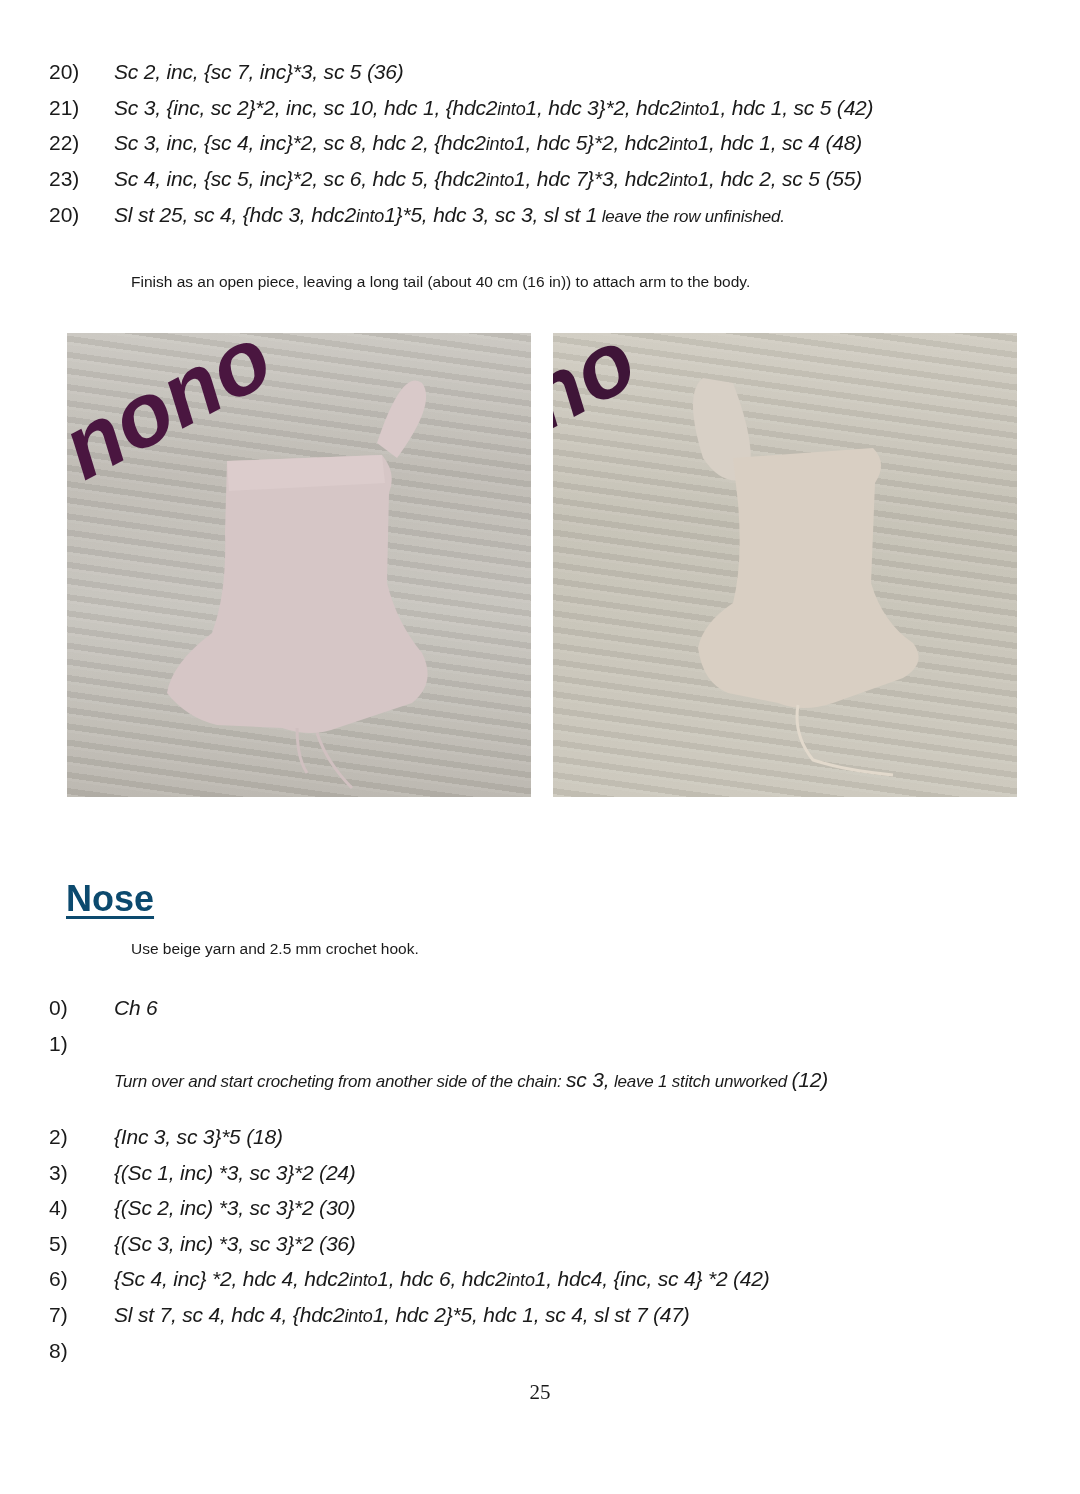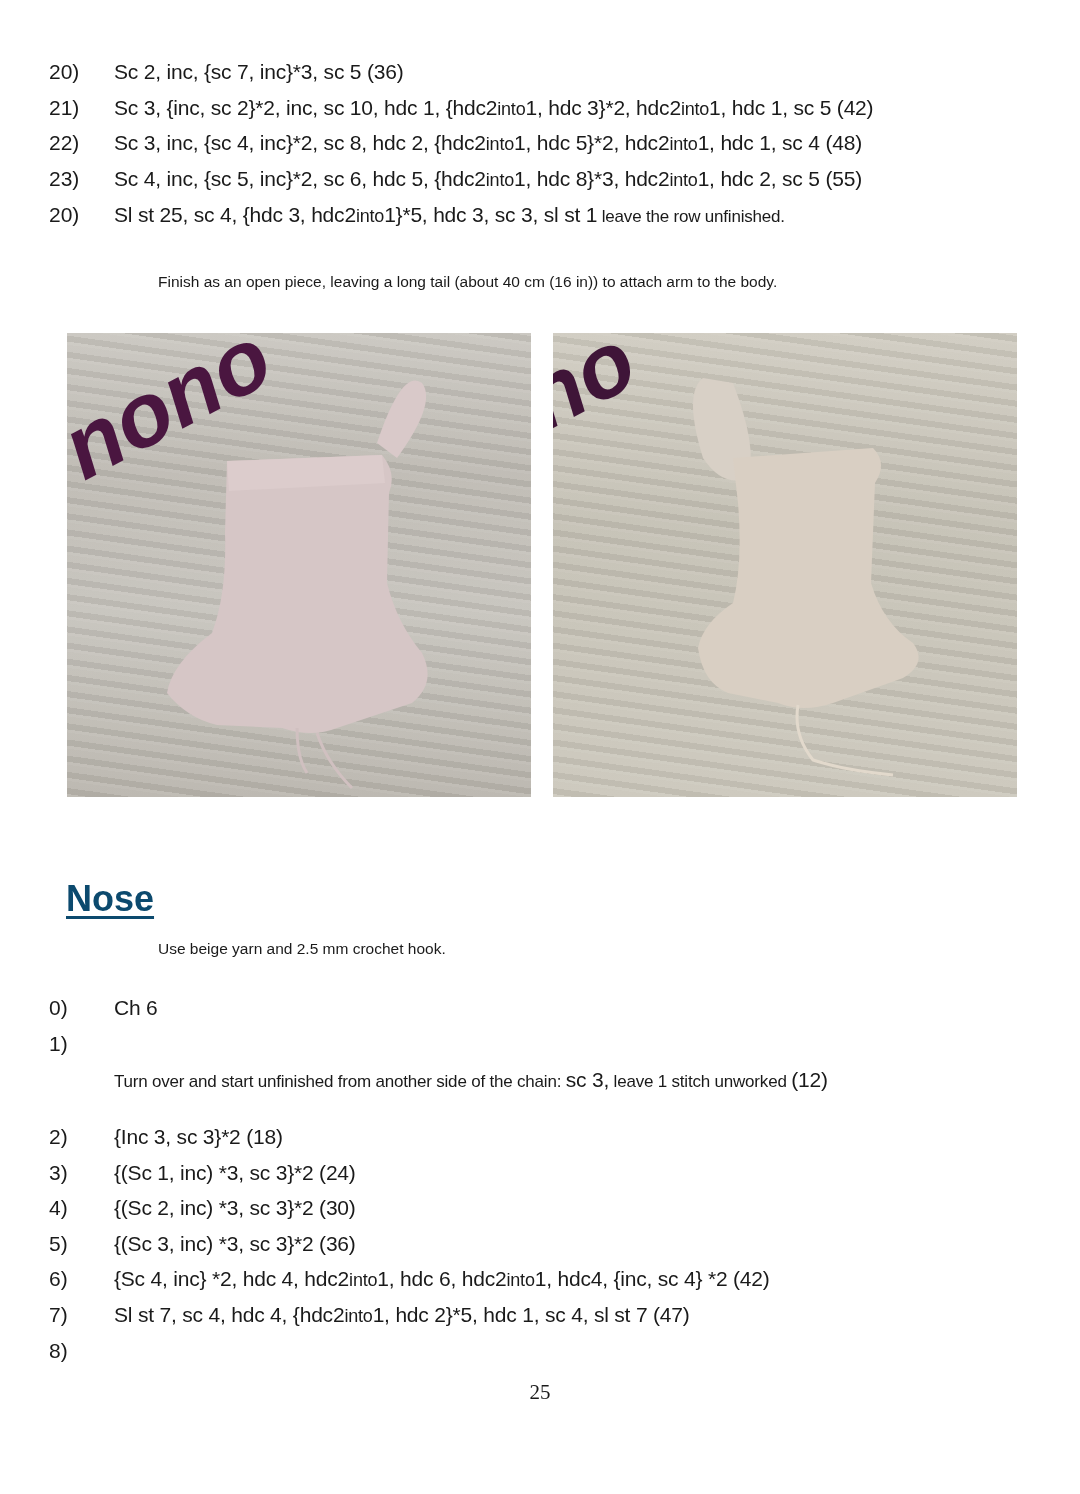--- a/index.html
+++ b/index.html
@@ -1,23 +1,23 @@
 <!DOCTYPE html>
 <html><head>
   <meta charset="utf-8">
   <style>
     html, body { margin: 0; padding: 0; background: #ffffff; }
     body { width: 1080px; height: 1494px; position: relative; overflow: hidden;
            font-family: "Liberation Sans", "DejaVu Sans", sans-serif; color: #1a1a1a; }
     .row { position: absolute; left: 49px; display: flex; align-items: flex-start; white-space: nowrap; }
     .num { width: 65px; font-size: 21px; }
-    .txt { font-size: 21px; letter-spacing: -0.2px; }
+    .txt { font-size: 21px; letter-spacing: -0.2px; font-style: italic; }
     .sub { font-size: 18px; }
     .small { font-size: 17px; }
-    .note { position: absolute; left: 131px; font-size: 15.5px; white-space: nowrap; margin-left: 27px; }
+    .note { position: absolute; left: 131px; font-size: 15.5px; white-space: nowrap; }
     .photo { position: absolute; top: 333px; width: 464px; height: 464px; overflow: hidden;
              background: linear-gradient(180deg, #c9c6bf 0%, #bdb9b2 30%, #c6c3bc 60%, #b9b5ad 100%); }
     .photo .wood { position: absolute; inset: 0;
       background: repeating-linear-gradient(8deg, rgba(255,255,255,0.10) 0px, rgba(255,255,255,0.10) 3px,
                   rgba(0,0,0,0.05) 3px, rgba(0,0,0,0.05) 9px, rgba(255,255,255,0.06) 9px, rgba(255,255,255,0.06) 16px); }
     .photo.right { background: linear-gradient(180deg, #cfcbc0 0%, #c4c0b4 40%, #cbc7bb 100%); }
     .heading { position: absolute; left: 66px; top: 878px; font-size: 36px; font-weight: bold;
                color: #0c4a6e; text-decoration: underline; text-decoration-thickness: 3px;
                text-underline-offset: 5px; }
     .pagenum { position: absolute; left: 0; width: 1080px; top: 1380px; text-align: center;
@@ -33,21 +33,21 @@
 <div class="row" style="top:96px">
   <span class="num">21)</span>
   <span class="txt"><span>Sc 3, {inc, sc 2}*2, inc, sc 10, hdc 1, {hdc2</span><span class="sub">into</span><span>1, hdc 3}*2, hdc2</span><span class="sub">into</span><span>1, hdc 1, sc 5 (42)</span></span>
 </div>
 <div class="row" style="top:131px">
   <span class="num">22)</span>
   <span class="txt"><span>Sc 3, inc, {sc 4, inc}*2, sc 8, hdc 2, {hdc2</span><span class="sub">into</span><span>1, hdc 5}*2, hdc2</span><span class="sub">into</span><span>1, hdc 1, sc 4 (48)</span></span>
 </div>
 <div class="row" style="top:167px">
   <span class="num">23)</span>
-  <span class="txt"><span>Sc 4, inc, {sc 5, inc}*2, sc 6, hdc 5, {hdc2</span><span class="sub">into</span><span>1, hdc 8}*3, hdc2</span><span class="sub">into</span><span>1, hdc 2, sc 5 (55)</span></span>
+  <span class="txt"><span>Sc 4, inc, {sc 5, inc}*2, sc 6, hdc 5, {hdc2</span><span class="sub">into</span><span>1, hdc 7}*3, hdc2</span><span class="sub">into</span><span>1, hdc 2, sc 5 (55)</span></span>
 </div>
 <div class="row" style="top:203px">
   <span class="num">20)</span>
   <span class="txt"><span>Sl st 25, sc 4, {hdc 3, hdc2</span><span class="sub">into</span><span>1}*5, hdc 3, sc 3, sl st 1</span><span class="small"> leave the row unfinished.</span></span>
 </div>
 
 <div class="note" style="top:273px">Finish as an open piece, leaving a long tail (about 40 cm (16 in)) to attach arm to the body.</div>
 
 <div class="photo" style="left:67px" title="Crocheted pink arm piece, front view, on wooden surface">
   <div class="wood"></div>
@@ -74,25 +74,25 @@
 
 <div class="row" style="top:996px">
   <span class="num">0)</span>
   <span class="txt">Ch 6</span>
 </div>
 <div class="row" style="top:1032px">
   <span class="num">1)</span>
 </div>
 <div class="row" style="top:1068px">
   <span class="num"></span>
-  <span class="txt"><span class="small">Turn over and start unfinished from another side of the chain: </span><span>sc 3,</span><span class="small"> leave 1 stitch unworked </span><span>(12)</span></span>
+  <span class="txt"><span class="small">Turn over and start crocheting from another side of the chain: </span><span>sc 3,</span><span class="small"> leave 1 stitch unworked </span><span>(12)</span></span>
 </div>
 <div class="row" style="top:1125px">
   <span class="num">2)</span>
-  <span class="txt">{Inc 3, sc 3}*2 (18)</span>
+  <span class="txt">{Inc 3, sc 3}*5 (18)</span>
 </div>
 <div class="row" style="top:1161px">
   <span class="num">3)</span>
   <span class="txt">{(Sc 1, inc) *3, sc 3}*2 (24)</span>
 </div>
 <div class="row" style="top:1196px">
   <span class="num">4)</span>
   <span class="txt">{(Sc 2, inc) *3, sc 3}*2 (30)</span>
 </div>
 <div class="row" style="top:1232px">

